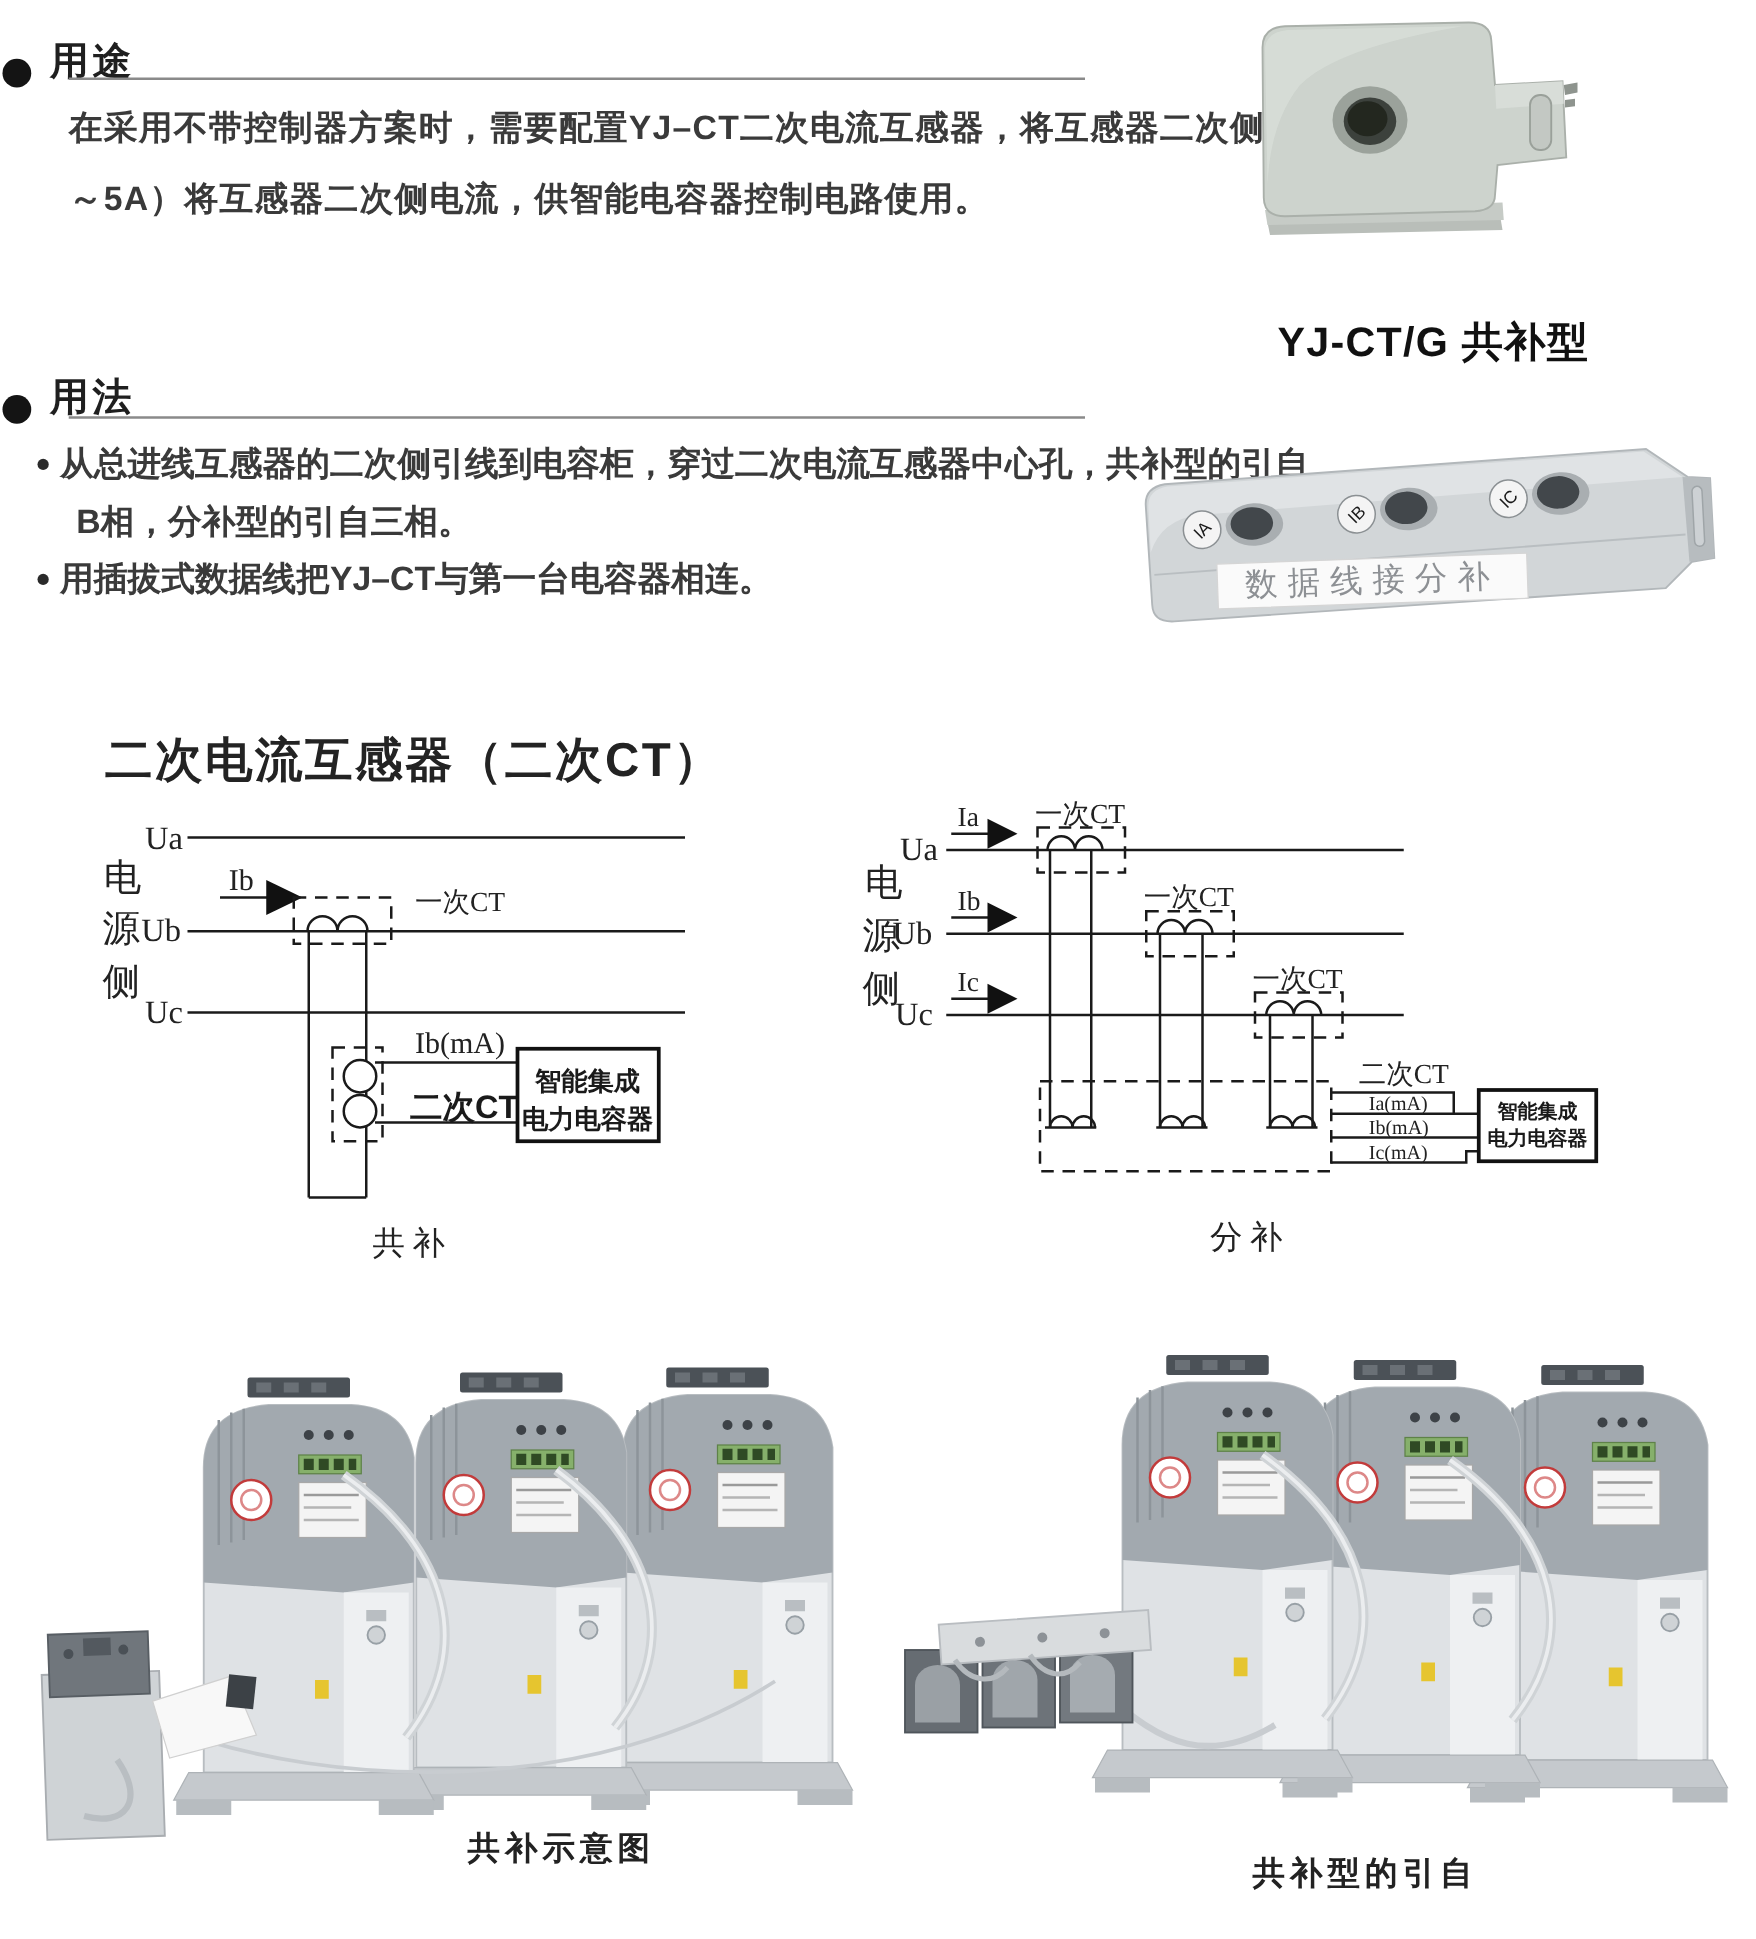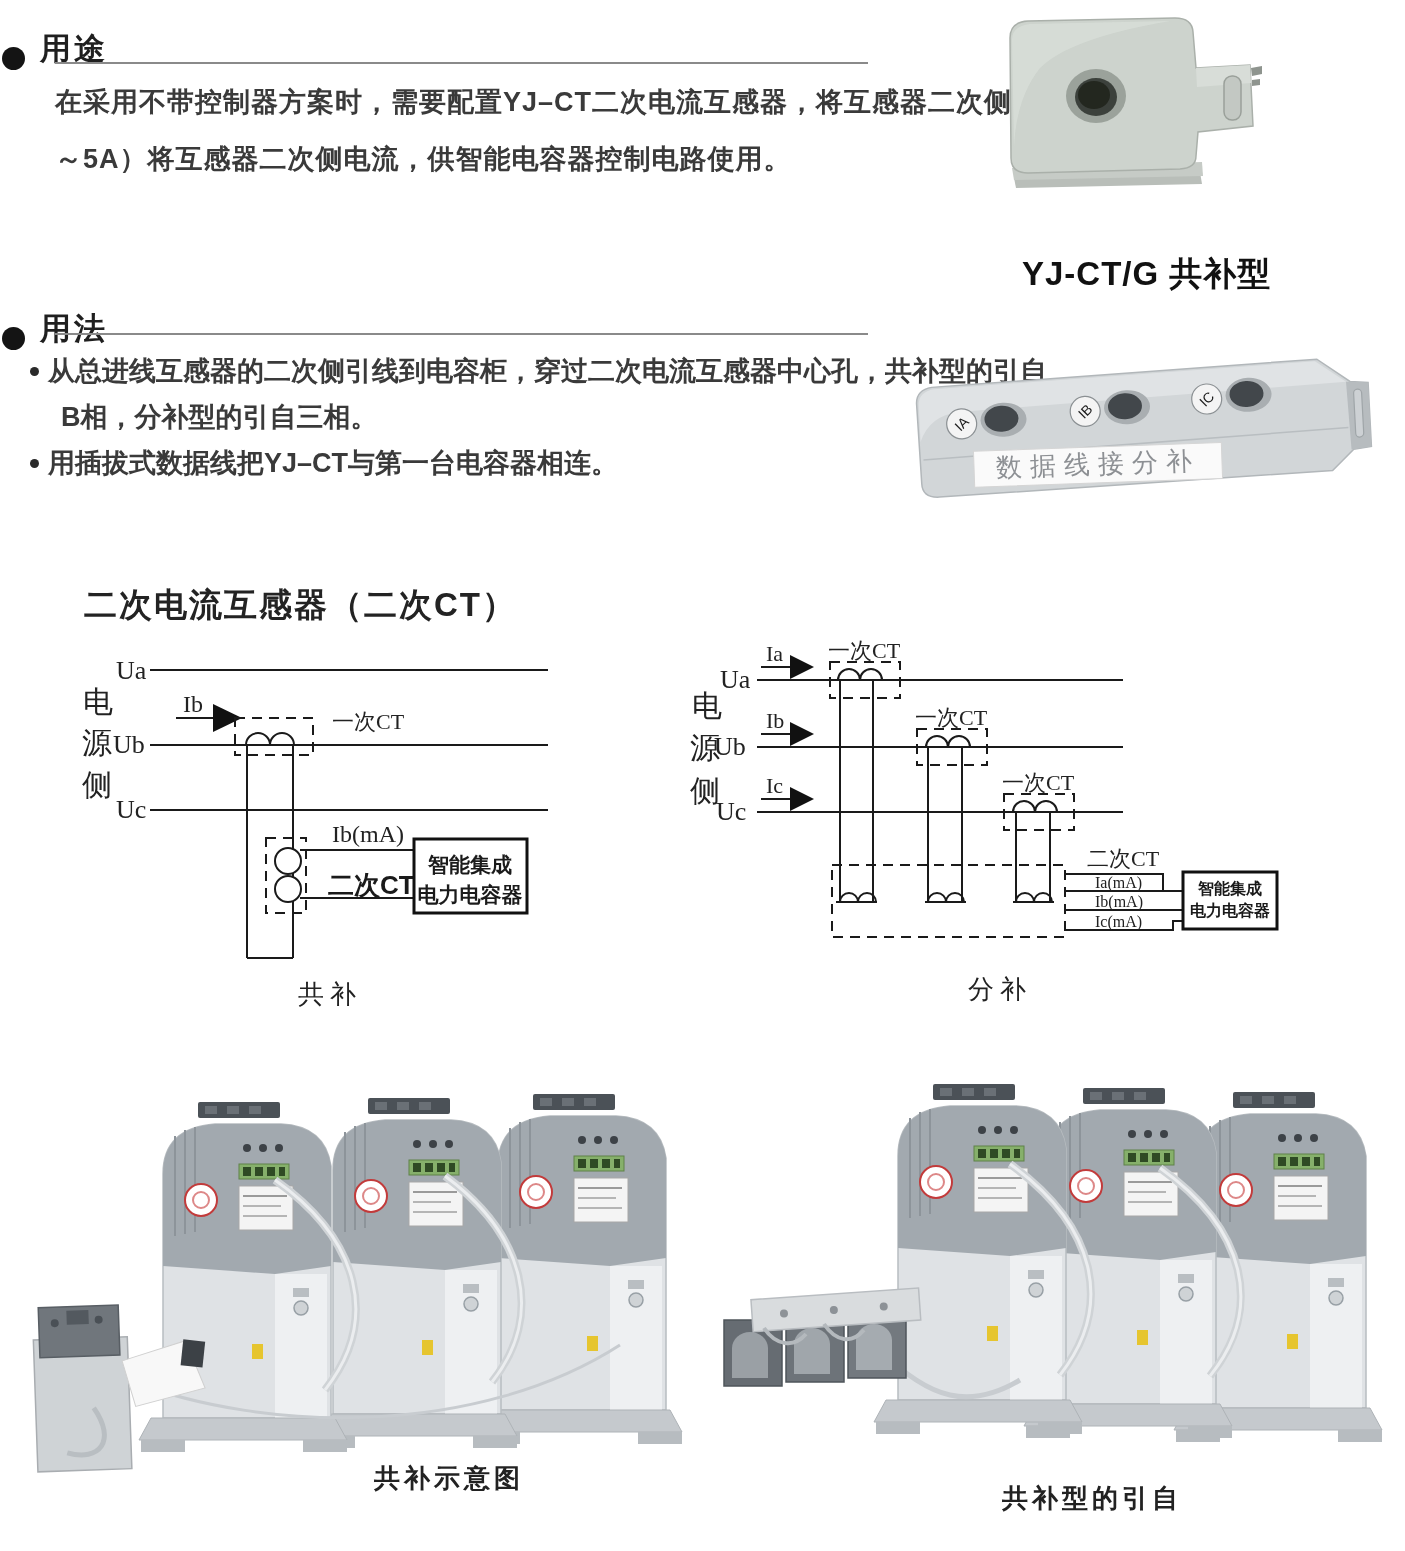--- a/index.html
+++ b/index.html
@@ -14,21 +14,21 @@
 
   .para{position:absolute;left:55px;font-size:27px;font-weight:600;color:#3a3a3a;
         line-height:57px;letter-spacing:1px;white-space:nowrap;}
 
   .bullets{position:absolute;left:30px;font-size:27px;font-weight:600;color:#3a3a3a;line-height:46px;}
   .b-item{display:flex;align-items:flex-start;}
   .b-dot{width:9px;height:9px;border-radius:50%;background:#2a2a2a;margin:19px 9px 0 0;flex:none;}
   .b-l2{padding-left:13px;}
 
   .prod-cap{position:absolute;font-size:33px;font-weight:600;color:#111;letter-spacing:1px;white-space:nowrap;}
-  .diag-title{position:absolute;left:84px;top:583px;font-size:33px;font-weight:bold;color:#232323;letter-spacing:2px;}
+  .diag-title{position:absolute;left:84px;top:583px;font-size:38px;font-weight:bold;color:#232323;letter-spacing:2px;}
   .photo-cap{position:absolute;font-size:26px;font-weight:600;color:#222;letter-spacing:4px;white-space:nowrap;}
 
   svg{position:absolute;overflow:visible;}
   .wire{stroke:#1a1a1a;stroke-width:2;fill:none;}
   .wire3{stroke:#111;stroke-width:3;fill:none;}
   .dashbox{stroke:#1a1a1a;stroke-width:2;fill:none;stroke-dasharray:10 7;}
   .t-serif{font-family:"Liberation Serif",serif;fill:#222;}
   .t-sans{font-family:"Liberation Sans",sans-serif;fill:#1a1a1a;}
 </style>
 </head>
@@ -39,21 +39,21 @@
   <div class="sec-head" style="left:2px;top:28px;">
     <span class="sec-dot"></span>
     <span class="sec-title">用途</span>
   </div>
   <div class="rule" style="top:62px;"></div>
   <div class="para" style="top:74px;">
     <div>在采用不带控制器方案时，需要配置YJ–CT二次电流互感器，将互感器二次侧电流（0</div>
     <div>～5A）将互感器二次侧电流，供智能电容器控制电路使用。</div>
   </div>
 
-  <div class="sec-head" style="left:2px;top:308px;">
+  <div class="sec-head" style="left:2px;top:297px;">
     <span class="sec-dot"></span>
     <span class="sec-title">用法</span>
   </div>
   <div class="rule" style="top:333px;"></div>
   <div class="bullets" style="top:348px;">
     <div class="b-item">
       <span class="b-dot"></span>
       <div>
         <div>从总进线互感器的二次侧引线到电容柜，穿过二次电流互感器中心孔，共补型的引自</div>
         <div class="b-l2">B相，分补型的引自三相。</div>

